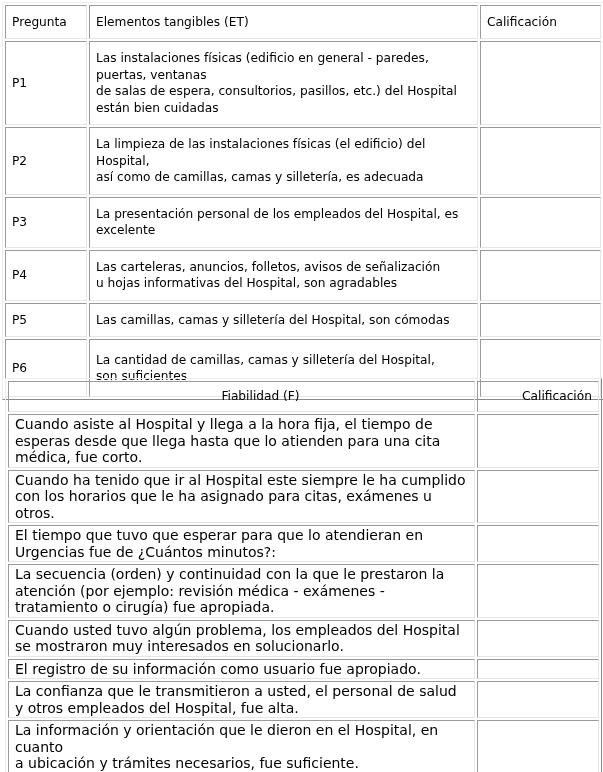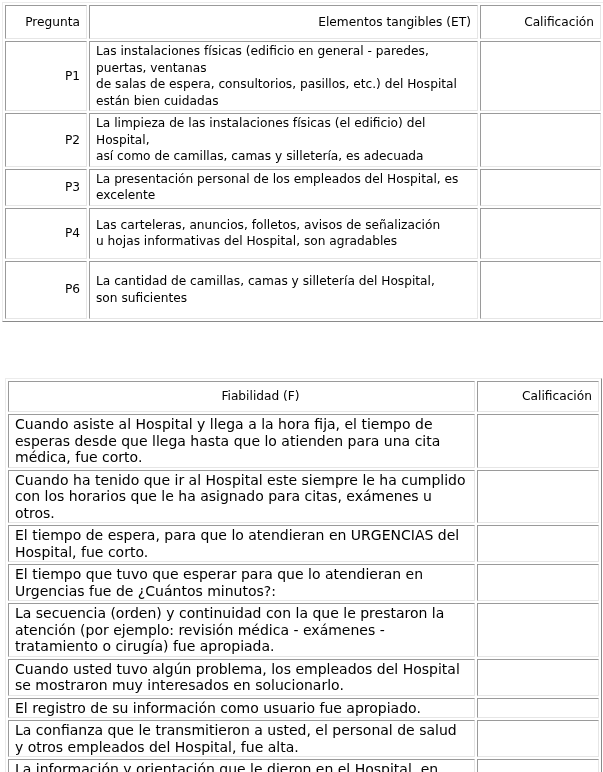--- a/index.html
+++ b/index.html
@@ -37,23 +37,23 @@
       padding: 0 6px;
     }
     #table-et {
       left: 2px;
       top: 2px;
       width: 595px;
     }
     #table-et col.c1 { width: 82px; }
     #table-et col.c2 { width: 389px; }
     #table-et col.c3 { width: 121px; }
-    #table-et th { height: 32px; text-align: right; }
-    #table-et td.q { text-align: right; }
-    #table-et td.text { text-align: left; padding: 1px 6px; }
+    #table-et th { height: 32px; text-align: left; }
+    #table-et td.q { text-align: left; }
+    #table-et td.text { text-align: left; padding: 8px 6px; }
 
     #table-f {
       left: 5px;
       top: 378px;
       width: 594px;
     }
     #table-f col.c1 { width: 467px; }
     #table-f col.c2 { width: 122px; }
     #table-f th { height: 29px; text-align: center; padding-left: 44px; }
     #table-f td.text { text-align: left; padding: 1px 6px; font-size: 14px; }
@@ -92,20 +92,25 @@
       <td class="q">P3</td>
       <td class="text pre">La presentación personal de los empleados del Hospital, es excelente</td>
       <td></td>
     </tr>
     <tr style="height:51px">
       <td class="q">P4</td>
       <td class="text pre">Las carteleras, anuncios, folletos, avisos de señalización
 u hojas informativas del Hospital, son agradables</td>
       <td></td>
     </tr>
+    <tr style="height:34px">
+      <td class="q">P5</td>
+      <td class="text pre">Las camillas, camas y silletería del Hospital, son cómodas</td>
+      <td></td>
+    </tr>
     <tr style="height:58px">
       <td class="q">P6</td>
       <td class="text pre">La cantidad de camillas, camas y silletería del Hospital,
 son suficientes</td>
       <td></td>
     </tr>
   </tbody>
 </table>
 
 <table class="survey" id="table-f">
@@ -120,24 +125,20 @@
     </tr>
   </thead>
   <tbody>
     <tr style="height:34px">
       <td class="text pre">Cuando asiste al Hospital y llega a la hora fija, el tiempo de esperas desde que llega hasta que lo atienden para una cita médica, fue corto.</td>
       <td></td>
     </tr>
     <tr style="height:34px">
       <td class="text pre">Cuando ha tenido que ir al Hospital este siempre le ha cumplido
 con los horarios que le ha asignado para citas, exámenes u otros.</td>
-      <td></td>
-    </tr>
-    <tr style="height:34px">
-      <td class="text pre">El tiempo de espera, para que lo atendieran en URGENCIAS del Hospital, fue corto.</td>
       <td></td>
     </tr>
     <tr style="height:34px">
       <td class="text pre">El tiempo que tuvo que esperar para que lo atendieran en Urgencias fue de ¿Cuántos minutos?:</td>
       <td></td>
     </tr>
     <tr style="height:51px">
       <td class="text pre">La secuencia (orden) y continuidad con la que le prestaron la atención (por ejemplo: revisión médica - exámenes - tratamiento o cirugía) fue apropiada.</td>
       <td></td>
     </tr>

